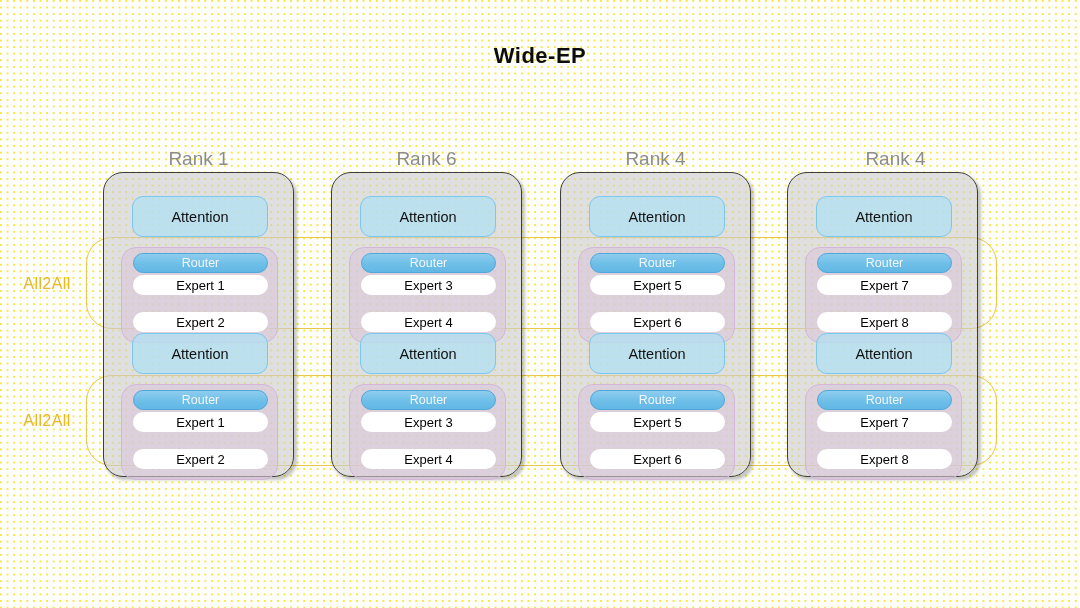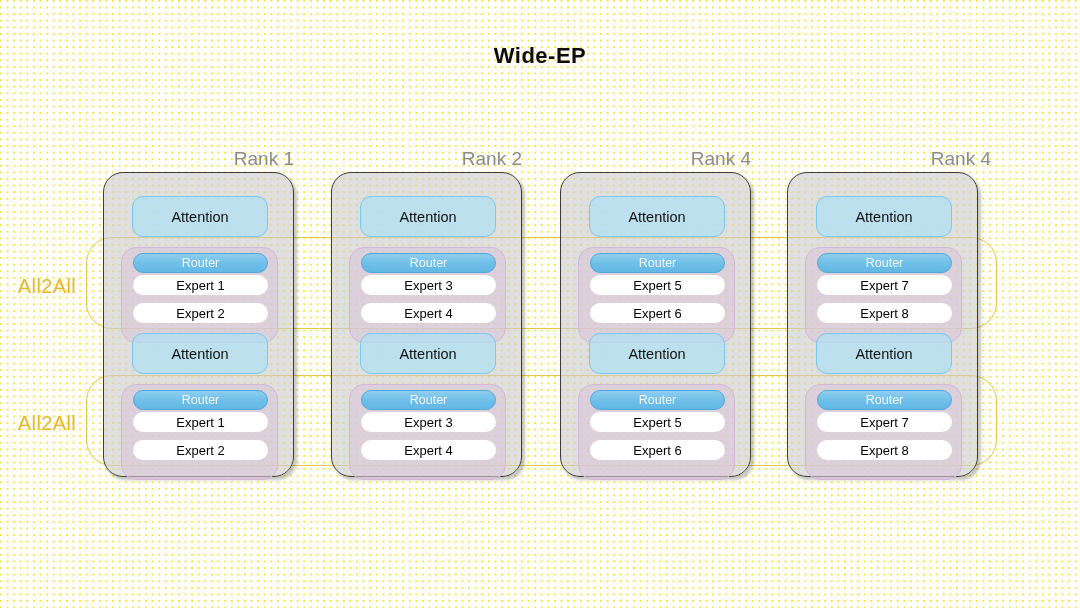--- a/index.html
+++ b/index.html
@@ -50,32 +50,32 @@
     background: transparent;
   }
   #a2a-band-1 { top: 237px; height: 92px; }
   #a2a-band-2 { top: 375px; height: 91px; }
 
   .a2a-label {
     position: absolute;
     left: 8px;
     width: 78px;
     text-align: center;
-    font-size: 20px;
+    font-size: 16px;
     color: #e8b72e;
     letter-spacing: 0.4px;
   }
   #a2a-label-1 { top: 275px; }
   #a2a-label-2 { top: 412px; }
 
   
   .rank-label {
     position: absolute;
     width: 191px;
-    text-align: right;
+    text-align: center;
     top: 148px;
     font-size: 19px;
     color: #8c8c8c;
   }
 
   .rank-card {
     position: absolute;
     top: 172px;
     width: 191px;
     height: 305px;
@@ -152,21 +152,21 @@
     box-sizing: border-box;
     border-radius: 10px;
     background-color: #ffffff;
     display: flex;
     align-items: center;
     justify-content: center;
     font-size: 13px;
     color: #000000;
   }
   .expert.e0 { top: 27px; }
-  .expert.e1 { top: 55px; }
+  .expert.e1 { top: 64px; }
 </style>
 </head>
 <body>
 
 <div id="canvas">
 
   <div id="title">Wide-EP</div>
 
   <div class="a2a-band" id="a2a-band-1"></div>
   <div class="a2a-band" id="a2a-band-2"></div>
@@ -185,21 +185,21 @@
             <div class="expert e1">Expert 2</div>
           </div>
           <div class="attention slot-2">Attention</div>
           <div class="moe-group slot-2">
             <div class="router">Router</div>
             <div class="expert e0">Expert 1</div>
             <div class="expert e1">Expert 2</div>
           </div>
         </div>
       </div>
-      <div class="rank-label" style="left: 331px;">Rank 2</div>
+      <div class="rank-label" style="left: 331px;">Rank 6</div>
       <div class="rank-card" style="left: 331px;">
         <div class="stack">
           <div class="attention slot-1">Attention</div>
           <div class="moe-group slot-1">
             <div class="router">Router</div>
             <div class="expert e0">Expert 3</div>
             <div class="expert e1">Expert 4</div>
           </div>
           <div class="attention slot-2">Attention</div>
           <div class="moe-group slot-2">

